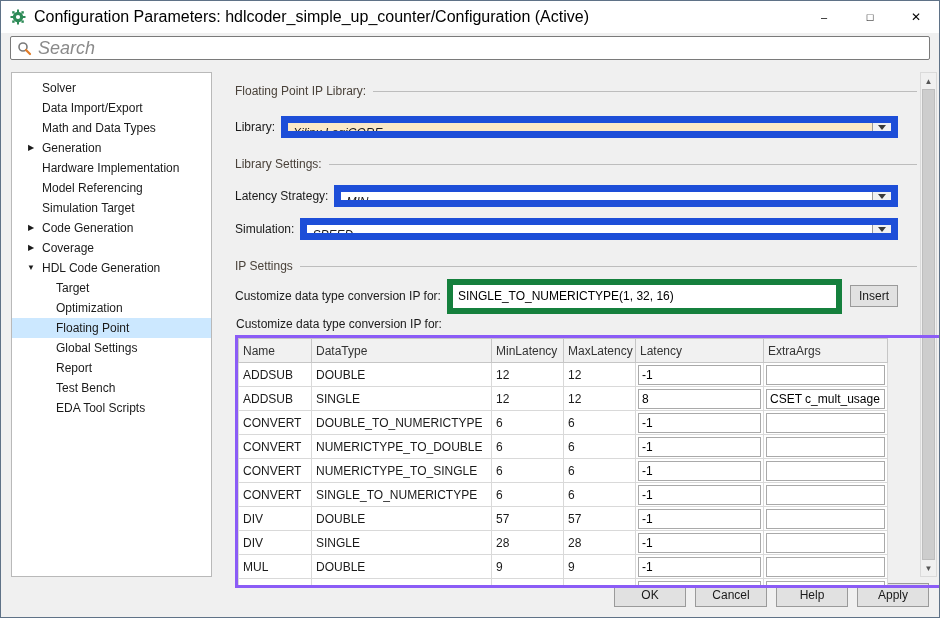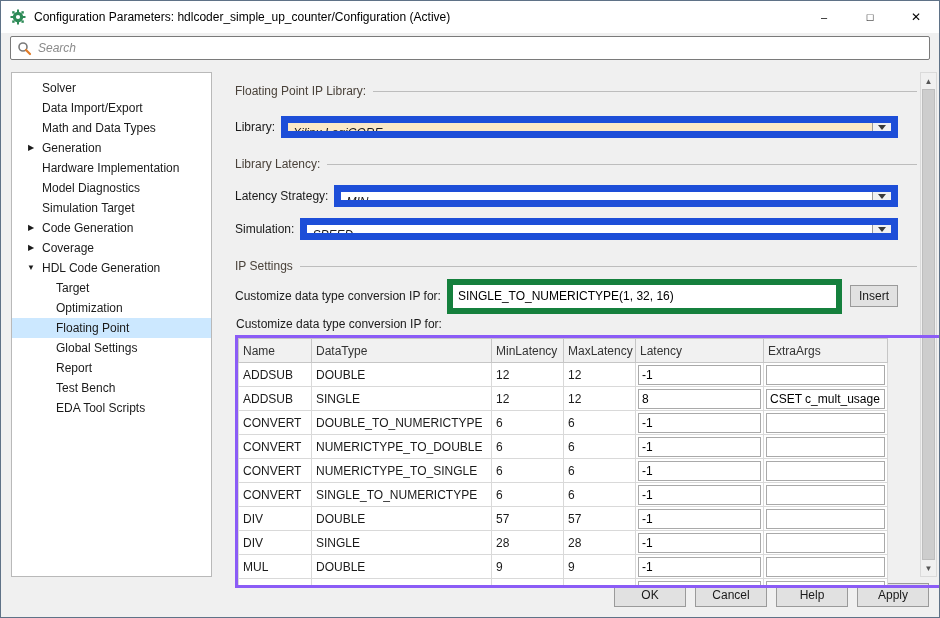--- a/index.html
+++ b/index.html
@@ -5,33 +5,33 @@
   * { box-sizing: border-box; margin: 0; padding: 0; }
   html,body { background:#cfd4da; }
   body { font-family: "Liberation Sans", sans-serif; font-size: 12px; color:#1a1a1a; }
 
   .window { width: 940px; height: 618px; background:#f0f0f0; border:1px solid #5f7287;
             display:flex; flex-direction:column; position:relative; overflow:hidden; }
 
   
   .titlebar { height:32px; background:#ffffff; display:flex; align-items:center; flex:0 0 auto; }
   .app-icon { width:16px; height:16px; margin:0 8px 0 9px; flex:0 0 auto; }
-  .title-text { font-size:12px; color:#000; white-space:nowrap; flex:1 1 auto; overflow:hidden; }
+  .title-text { font-size:16px; color:#000; white-space:nowrap; flex:1 1 auto; overflow:hidden; }
   .win-controls { display:flex; height:32px; flex:0 0 auto; }
   .win-btn { width:46px; height:32px; display:flex; align-items:center; justify-content:center;
              font-size:11px; color:#000; cursor:default; }
   .win-btn.close { font-size:12px; }
 
   
   .search-row { padding:3px 9px 4px 9px; flex:0 0 auto; }
   .search-box { height:24px; background:#fff; border:1px solid #7a7a7a; border-radius:2px;
                 display:flex; align-items:center; padding:0 6px; }
   .search-box svg { flex:0 0 auto; margin-right:6px; }
   .search-input { flex:1; border:none; outline:none; font-family:"Liberation Sans",sans-serif;
-                  font-size:12px; background:transparent; }
+                  font-size:18px; background:transparent; }
   .search-input::placeholder { font-style: italic; color:#8a8a8a; }
 
   
   .content { flex:1 1 auto; display:flex; padding:8px 2px 4px 10px; min-height:0; }
 
   
   .sidebar { width:201px; flex:0 0 auto; background:#fff; border:1px solid #b9b9b9;
              padding-top:5px; overflow:hidden; }
   .tree-item { height:20px; line-height:20px; position:relative; padding-left:30px;
                white-space:nowrap; cursor:default; }
@@ -149,21 +149,21 @@
     <span class="tree-label">Generation</span>
   </div>
 
   <div class="tree-item level-0">
     <span class="arrow"></span>
     <span class="tree-label">Hardware Implementation</span>
   </div>
 
   <div class="tree-item level-0">
     <span class="arrow"></span>
-    <span class="tree-label">Model Diagnostics</span>
+    <span class="tree-label">Model Referencing</span>
   </div>
 
   <div class="tree-item level-0">
     <span class="arrow"></span>
     <span class="tree-label">Simulation Target</span>
   </div>
 
   <div class="tree-item level-0">
     <span class="arrow">▶</span>
     <span class="tree-label">Code Generation</span>
@@ -225,21 +225,21 @@
         <span class="field-label">Library:</span>
         <div class="combo highlight">
           <span class="combo-value">Xilinx LogiCORE</span>
           <span class="combo-btn">
             <span class="tri-down"></span>
           </span>
         </div>
       </div>
 
       <div class="group-header" style="margin-top:16px;">
-        <span>Library Latency:</span>
+        <span>Library Settings:</span>
       </div>
 
       <div class="field-row" style="margin-top:10px;">
         <span class="field-label">Latency Strategy:</span>
         <div class="combo">
           <span class="combo-value">MIN</span>
           <span class="combo-btn">
             <span class="tri-down"></span>
           </span>
         </div>

